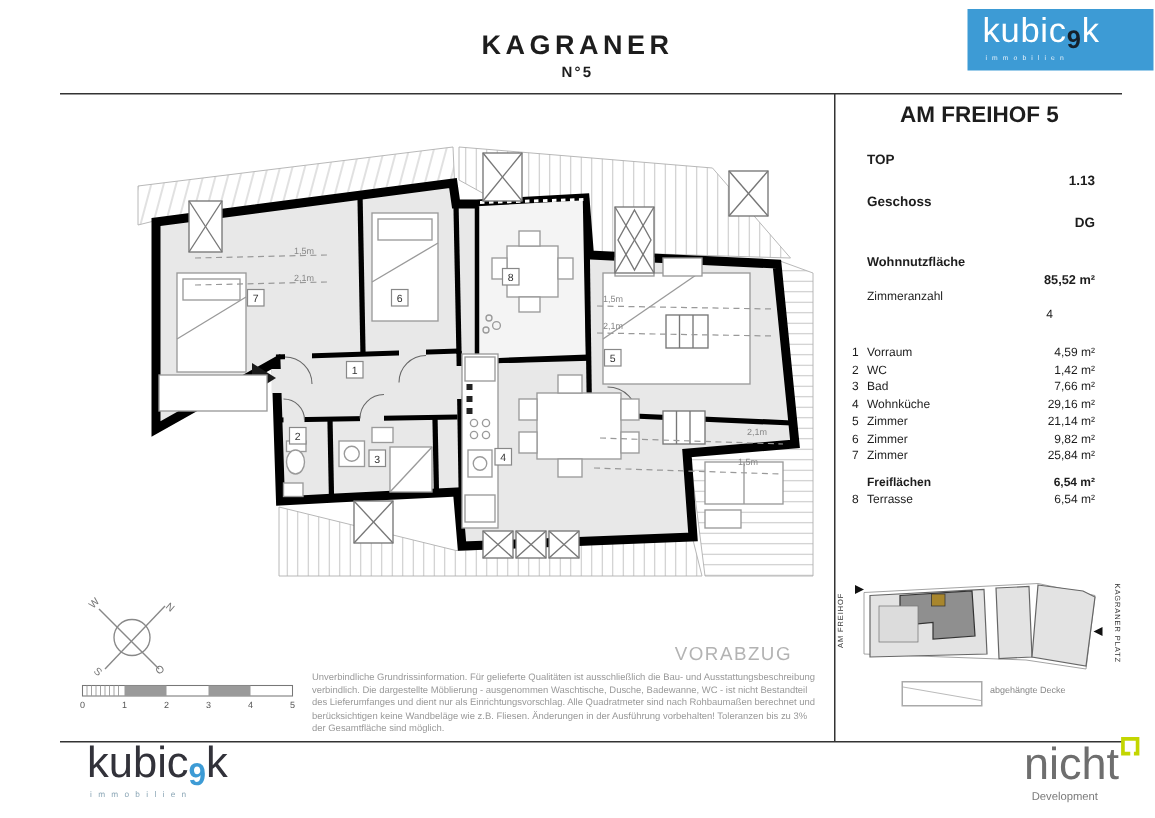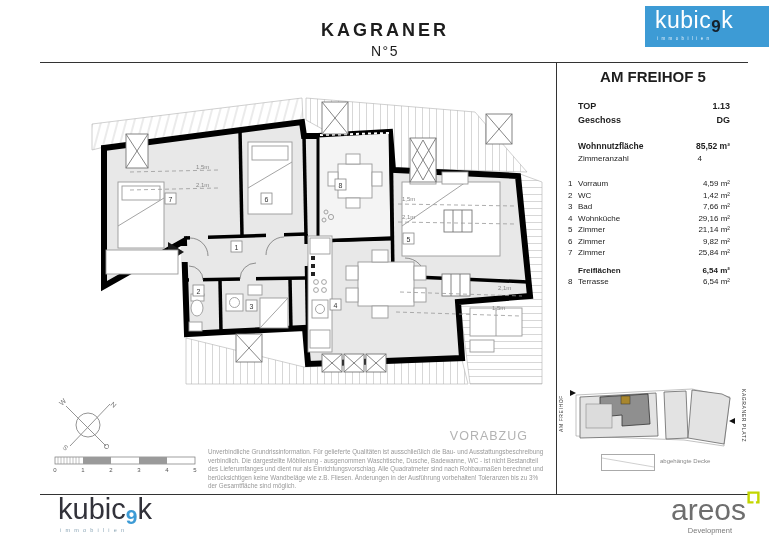--- a/index.html
+++ b/index.html
@@ -4,36 +4,36 @@
 <style>
   html,body{margin:0;padding:0;}
   body{width:770px;height:545px;position:relative;background:#fff;overflow:hidden;
        font-family:"Liberation Sans", sans-serif;color:#1d1d1d;}
   .abs{position:absolute;}
 
   
   .proj-title{left:0;right:0;top:6px;text-align:center;line-height:1;}
   .proj-l1{font-size:10px;letter-spacing:2.5px;font-weight:bold;text-align:right;}
   .proj-l2{font-size:18px;letter-spacing:3px;font-weight:bold;margin-top:5px;}
-  .proj-l3{font-size:14px;letter-spacing:1.5px;margin-top:5px;font-weight:normal;}
+  .proj-l3{font-size:10px;letter-spacing:1.5px;margin-top:5px;font-weight:bold;}
   .rule-top{left:40px;width:708px;top:62px;border-top:1px solid #333;}
   .rule-bottom{left:40px;width:708px;top:494px;border-top:1px solid #333;}
   .vdiv{left:556px;top:62px;height:432px;border-left:1px solid #333;}
 
   
   .klogo-top{left:645px;top:6px;width:124px;height:41px;background:#3d9bd5;}
   .klogo-top .kword{position:absolute;left:10px;top:1px;color:#fff;font-size:23px;letter-spacing:.5px;}
   .kglyph{color:#15202b;font-size:17px;position:relative;top:4px;font-weight:bold;}
   .klogo-top .ksub{position:absolute;left:12px;top:30px;color:#e8f2fa;font-size:4.5px;letter-spacing:3.4px;}
 
   
   .panel{left:562px;top:64px;width:182px;}
   .p-title{text-align:center;font-weight:bold;font-size:15px;margin-top:4px;}
   .p-block{margin-top:14px;}
-  .prow{display:flex;font-size:9px;line-height:14px;padding:0 14px 0 16px;}
+  .prow{display:flex;font-size:9px;line-height:14px;padding:0 14px 0 16px;flex-direction:column;}
   .prow .lab{flex:1;}
   .prow .val{text-align:right;}
   .bold{font-weight:bold;}
   .rooms{margin-top:14px;}
   .rrow{display:flex;font-size:8px;line-height:11.5px;padding:0 14px 0 6px;}
   .rrow .rno{width:10px;}
   .rrow .rname{flex:1;}
   .rrow .rarea{text-align:right;}
 
   
@@ -437,19 +437,19 @@
 <div class="abs vorabzug">VORABZUG</div>
 <div class="abs disclaimer">Unverbindliche Grundrissinformation. Für gelieferte Qualitäten ist ausschließlich die Bau- und Ausstattungsbeschreibung verbindlich. Die dargestellte Möblierung - ausgenommen Waschtische, Dusche, Badewanne, WC - ist nicht Bestandteil des Lieferumfanges und dient nur als Einrichtungsvorschlag. Alle Quadratmeter sind nach Rohbaumaßen berechnet und berücksichtigen keine Wandbeläge wie z.B. Fliesen. Änderungen in der Ausführung vorbehalten! Toleranzen bis zu 3% der Gesamtfläche sind möglich.</div>
 
 <div class="abs rule-bottom"></div>
 
 <div class="abs klogo-bottom"><span>kubic</span><span class="kglyph">9</span><span>k</span></div>
 <div class="abs klogo-bottom-sub">immobilien</div>
 
 <div class="abs areos">
   <span class="areos-name">
-    <span>areos</span>
+    <span>nicht</span>
     <svg class="areos-icon" width="13" height="13" viewBox="0 0 16 16">
       <path d="M8,14 L2,14 L2,2 L14,2 L14,14 L11,14" fill="none" stroke="#c3d600" stroke-width="3"></path>
     </svg>
   </span>
   <div class="areos-sub">Development</div>
 </div>
 
 </body></html>

